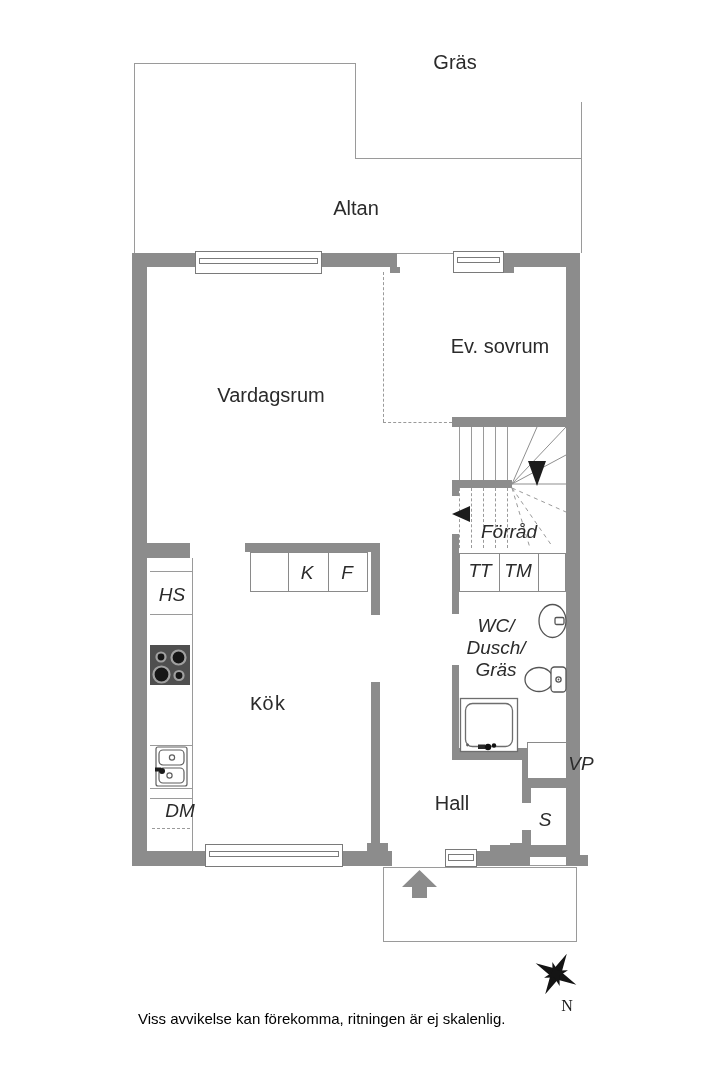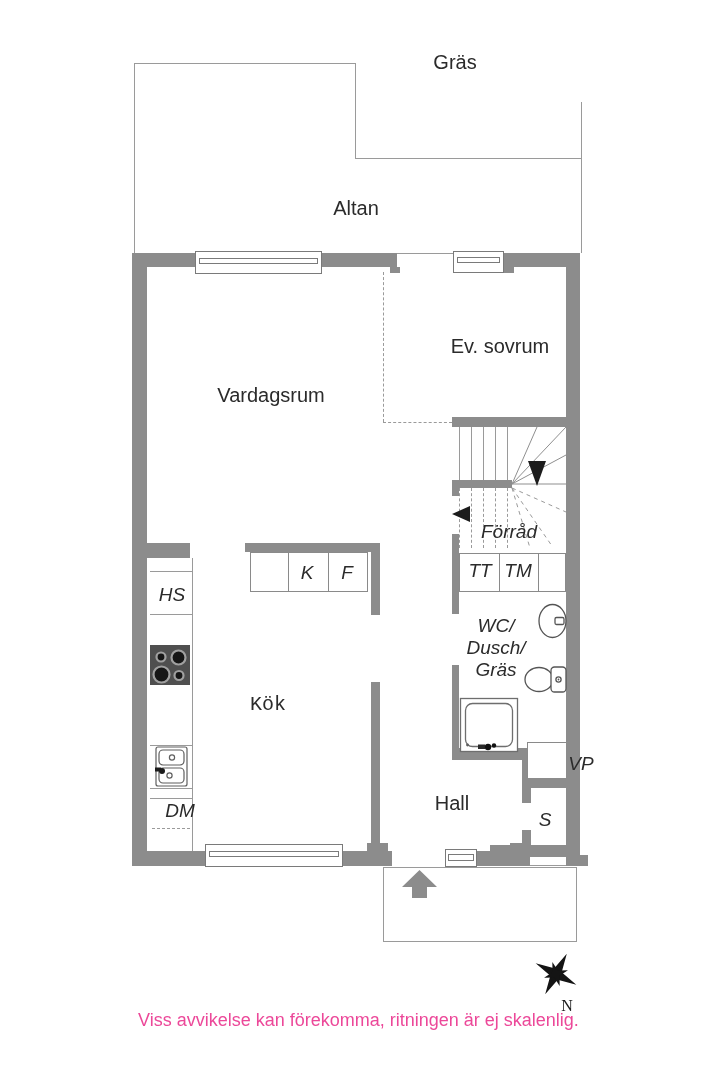--- a/index.html
+++ b/index.html
@@ -16,21 +16,21 @@
   .vdiv{position:absolute;background:#8a8a8a;width:1px;}
   
   .win{position:absolute;background:#fff;border:1px solid #7a7a7a;box-sizing:border-box;}
   .win-in{position:absolute;background:#fff;border:1px solid #7a7a7a;box-sizing:border-box;}
   .gap{position:absolute;background:#fff;}
   
   .lbl{position:absolute;transform:translate(-50%,-50%);font-size:20px;line-height:1.1;
        white-space:nowrap;color:#2b2b2b;z-index:12;}
   .lbl-s{font-size:19px;font-style:italic;}
   .wc-lbl{text-align:center;line-height:22px;}
-  .note{position:absolute;font-size:18px;color:#ec4899;z-index:12;}
+  .note{position:absolute;font-size:15px;color:#000000;z-index:12;}
   .north{position:absolute;transform:translate(-50%,-50%);font-family:"Liberation Serif",serif;
          font-size:16px;color:#1c1c1c;z-index:12;}
   .porch{position:absolute;border:1px solid #9a9a9a;background:#fff;box-sizing:border-box;}
   svg.overlay{position:absolute;left:0;top:0;z-index:10;pointer-events:none;}
 </style>
 </head>
 <body>
 
 <div class="canvas">
 

